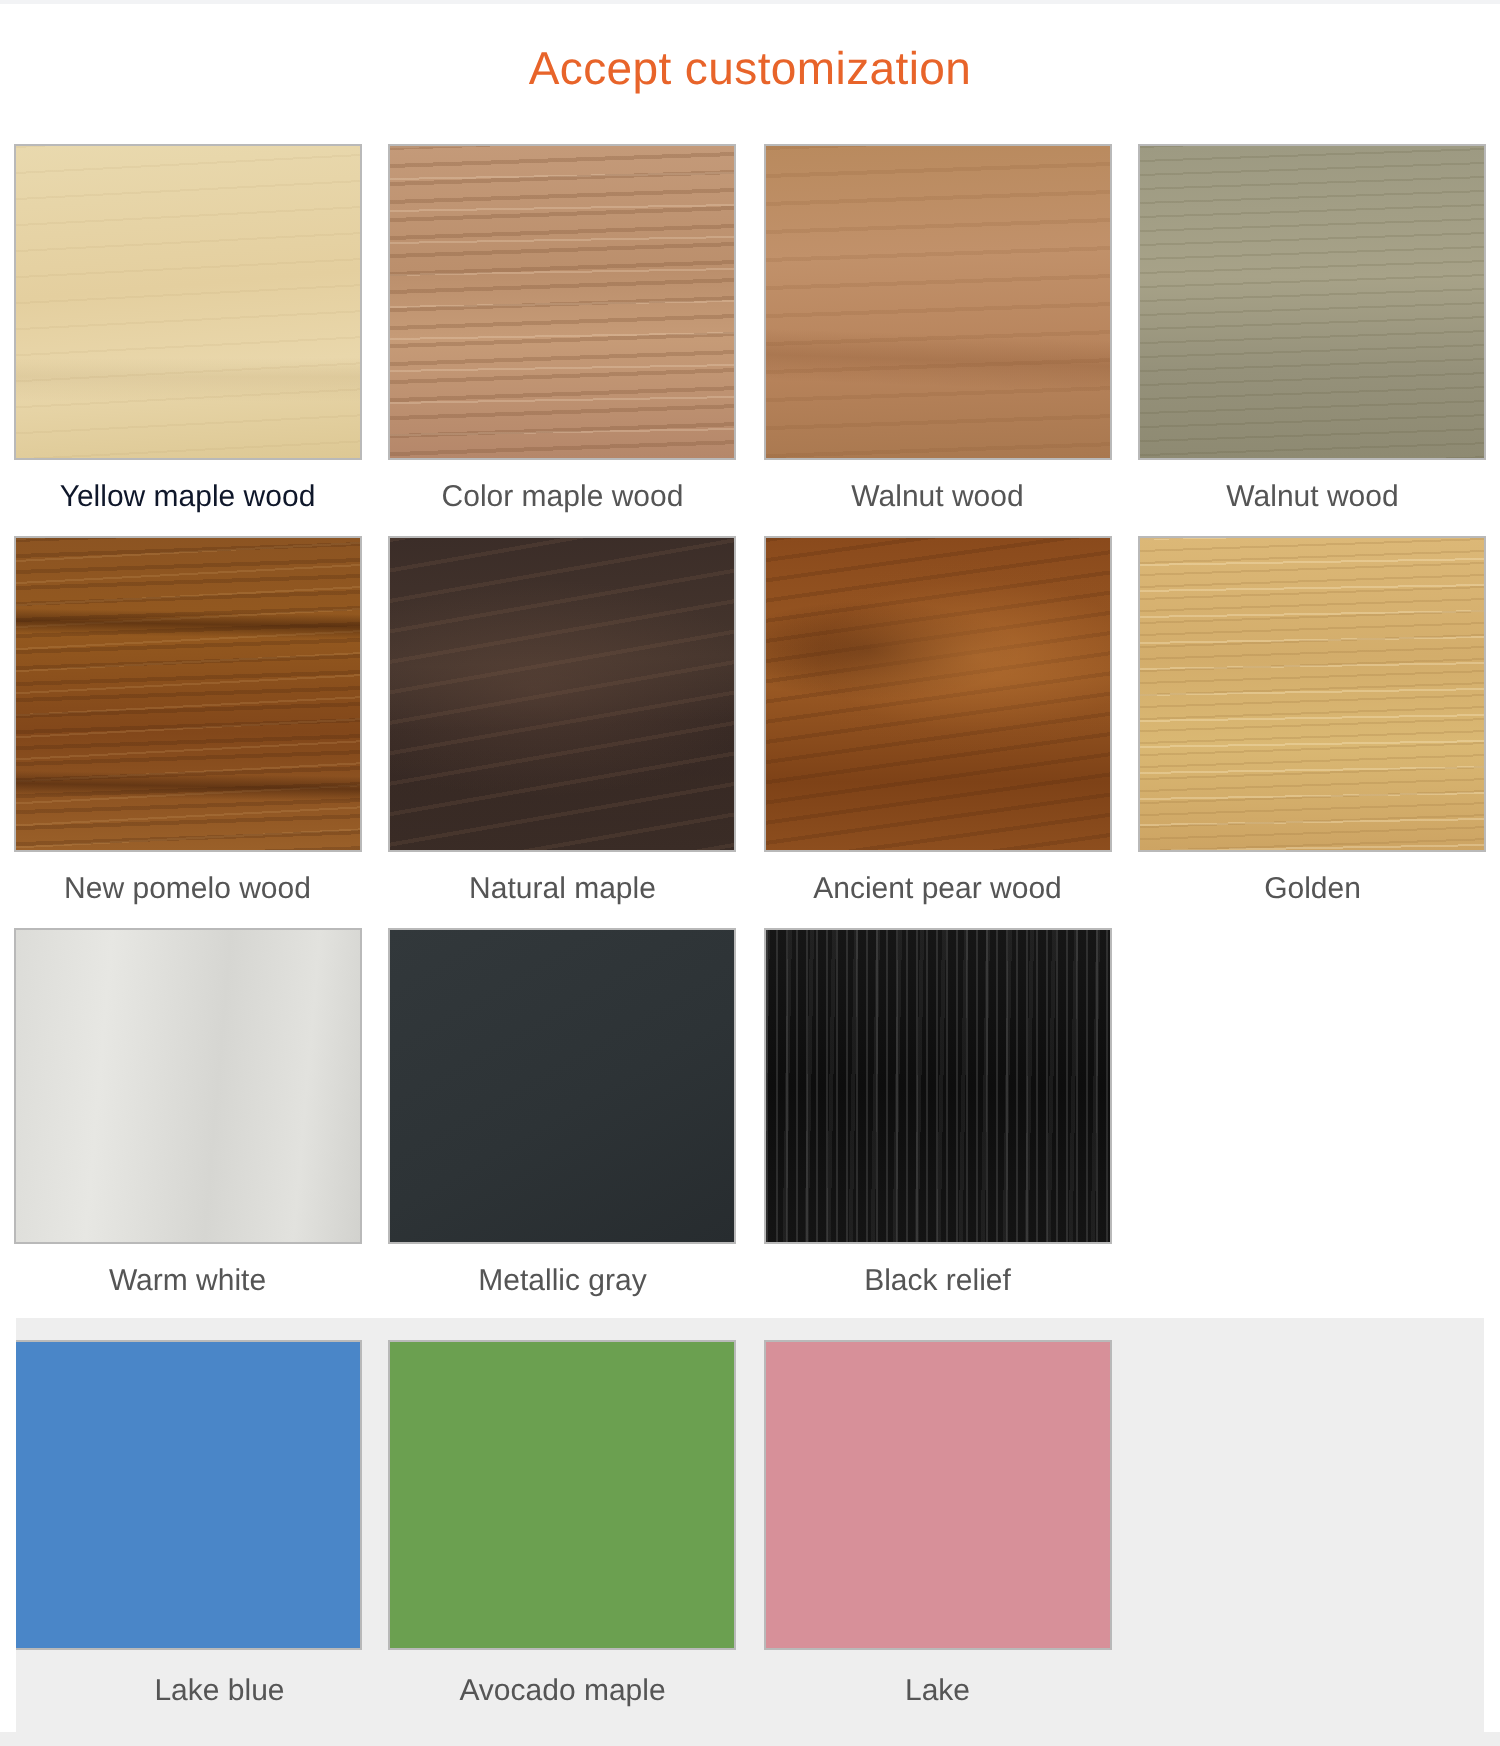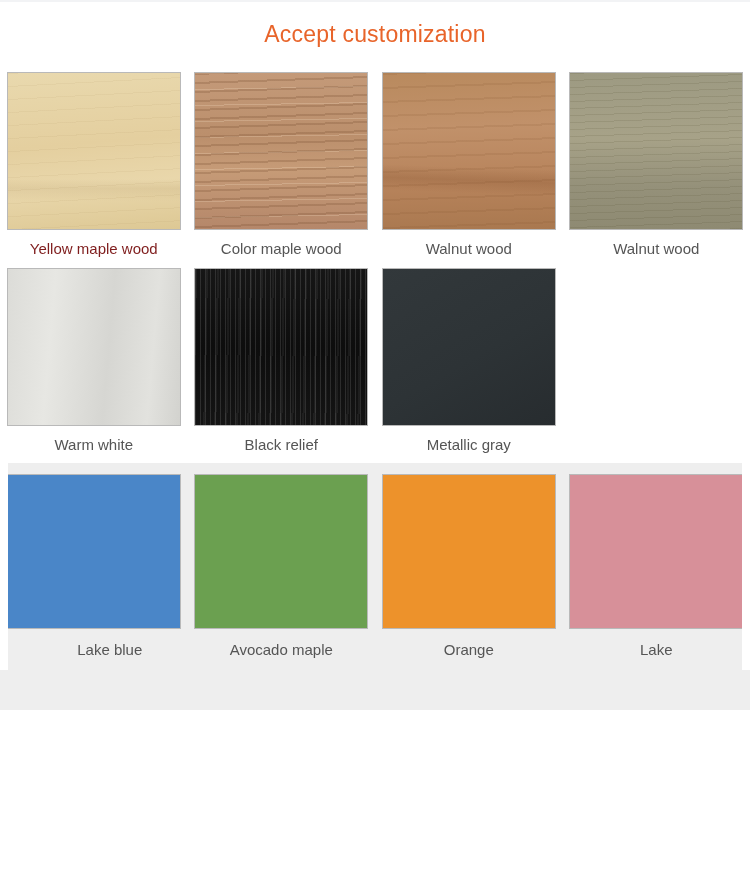--- a/index.html
+++ b/index.html
@@ -201,64 +201,78 @@
 <div class="page">
 
   <div class="top-hairline"></div>
 
   <div class="title" style="color: rgb(232, 100, 42);">Accept customization</div>
 
   <div class="grid">
       <div class="row">
         <div class="cell">
           <div class="swatch tex-yellow-maple" style="background-color: rgb(228, 207, 159); border-color: rgb(185, 185, 185);"></div>
-          <div class="label" style="color: #7f1d1d;">Yellow maple wood</div>
+          <div class="label" style="color: #0f172a;">Yellow maple wood</div>
         </div>
         <div class="cell">
           <div class="swatch tex-color-maple" style="background-color: rgb(187, 143, 108); border-color: rgb(185, 185, 185);"></div>
           <div class="label" style="color: rgb(85, 85, 85);">Color maple wood</div>
         </div>
         <div class="cell">
           <div class="swatch tex-walnut-a" style="background-color: rgb(185, 138, 94); border-color: rgb(185, 185, 185);"></div>
           <div class="label" style="color: rgb(85, 85, 85);">Walnut wood</div>
         </div>
         <div class="cell">
           <div class="swatch tex-walnut-b" style="background-color: rgb(157, 154, 130); border-color: rgb(185, 185, 185);"></div>
           <div class="label" style="color: rgb(85, 85, 85);">Walnut wood</div>
         </div>
       </div>
       <div class="row">
         <div class="cell">
+          <div class="swatch tex-pomelo" style="background-color: rgb(140, 84, 34); border-color: rgb(185, 185, 185);"></div>
+          <div class="label" style="color: rgb(85, 85, 85);">New pomelo wood</div>
+        </div>
+        <div class="cell">
+          <div class="swatch tex-natural-maple" style="background-color: rgb(59, 45, 40); border-color: rgb(185, 185, 185);"></div>
+          <div class="label" style="color: rgb(85, 85, 85);">Natural maple</div>
+        </div>
+        <div class="cell">
+          <div class="swatch tex-pear" style="background-color: rgb(141, 78, 30); border-color: rgb(185, 185, 185);"></div>
+          <div class="label" style="color: rgb(85, 85, 85);">Ancient pear wood</div>
+        </div>
+        <div class="cell">
+          <div class="swatch tex-golden" style="background-color: rgb(211, 173, 107); border-color: rgb(185, 185, 185);"></div>
+          <div class="label" style="color: rgb(85, 85, 85);">Golden</div>
+        </div>
+      </div>
+      <div class="row">
+        <div class="cell">
           <div class="swatch tex-warm-white" style="background-color: rgb(220, 220, 216); border-color: rgb(185, 185, 185);"></div>
           <div class="label" style="color: rgb(85, 85, 85);">Warm white</div>
         </div>
         <div class="cell">
+          <div class="swatch tex-metallic-gray" style="background-color: rgb(45, 51, 54); border-color: rgb(185, 185, 185);"></div>
+          <div class="label" style="color: rgb(85, 85, 85);">Metallic gray</div>
+        </div>
+        <div class="cell">
           <div class="swatch tex-black-relief" style="background-color: rgb(13, 13, 13); border-color: rgb(185, 185, 185);"></div>
           <div class="label" style="color: rgb(85, 85, 85);">Black relief</div>
-        </div>
-        <div class="cell">
-          <div class="swatch tex-metallic-gray" style="background-color: rgb(45, 51, 54); border-color: rgb(185, 185, 185);"></div>
-          <div class="label" style="color: rgb(85, 85, 85);">Metallic gray</div>
         </div>
       </div>
       <div class="row row-banded" style="background: rgb(238, 238, 238);">
         <div class="band-edge-l"></div>
         <div class="band-edge-r"></div>
         <div class="cell">
           <div class="swatch tex-solid" style="background-color: rgb(74, 134, 200); border-color: rgb(185, 185, 185);"></div>
           <div class="label" style="color: rgb(85, 85, 85); margin-left: 32px;">Lake blue</div>
         </div>
         <div class="cell">
           <div class="swatch tex-solid" style="background-color: rgb(107, 160, 80); border-color: rgb(185, 185, 185);"></div>
           <div class="label" style="color: rgb(85, 85, 85);">Avocado maple</div>
         </div>
         <div class="cell">
-          <div class="swatch tex-solid" style="background-color: rgb(237, 146, 43); border-color: rgb(185, 185, 185);"></div>
-          <div class="label" style="color: rgb(85, 85, 85);">Orange</div>
-        </div>
-        <div class="cell">
           <div class="swatch tex-solid" style="background-color: rgb(215, 144, 153); border-color: rgb(185, 185, 185);"></div>
           <div class="label" style="color: rgb(85, 85, 85);">Lake</div>
         </div>
       </div>
     </div>
 
 </div>
 
 </body></html>

